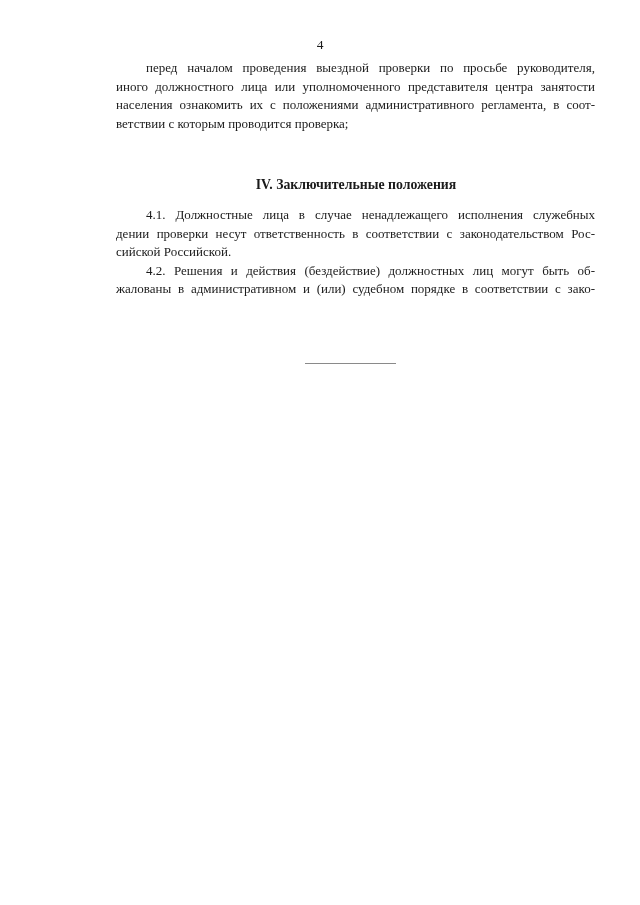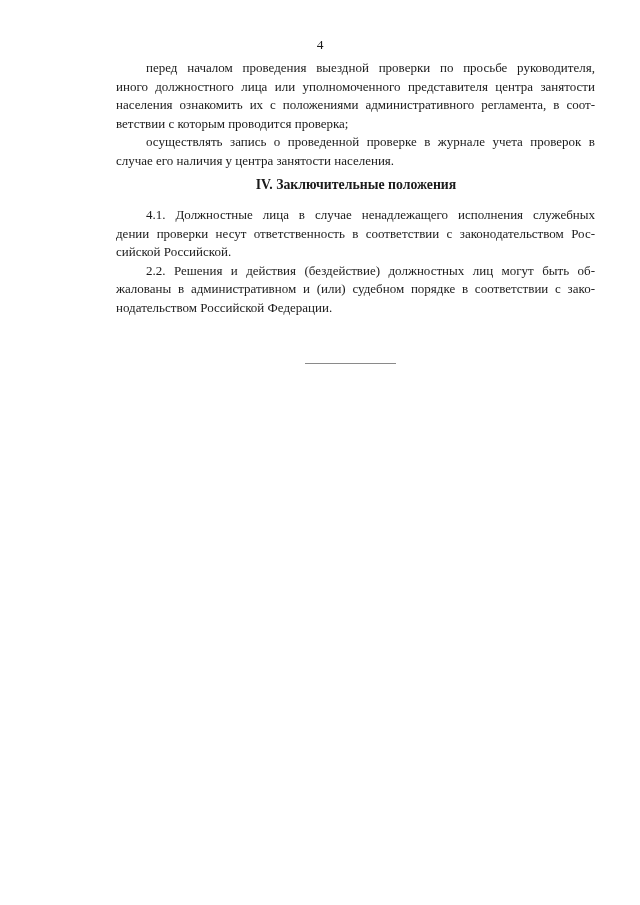--- a/index.html
+++ b/index.html
@@ -77,36 +77,31 @@
 
   <div class="page-number">4</div>
 
   <div class="block" style="top:59px;">
     <div>
       <span class="line indent">перед началом проведения выездной проверки по просьбе руководителя,</span>
       <span class="line">иного должностного лица или уполномоченного представителя центра занятости</span>
       <span class="line">населения ознакомить их с положениями административного регламента, в соот-</span>
       <span class="line last">ветствии с которым проводится проверка;</span>
     </div>
-    <div>
-      <span class="line indent">осуществлять запись о проведенной проверке в журнале учета проверок в</span>
-      <span class="line last">случае его наличия у центра занятости населения.</span>
-    </div>
   </div>
 
   <div class="heading">IV. Заключительные положения</div>
 
   <div class="block" style="top:206px;">
     <div>
       <span class="line indent">4.1. Должностные лица в случае ненадлежащего исполнения служебных</span>
       <span class="line">дении проверки несут ответственность в соответствии с законодательством Рос-</span>
       <span class="line last">сийской Российской.</span>
     </div>
     <div>
-      <span class="line indent">2.2. Решения и действия (бездействие) должностных лиц могут быть об-</span>
+      <span class="line indent">4.2. Решения и действия (бездействие) должностных лиц могут быть об-</span>
       <span class="line">жалованы в административном и (или) судебном порядке в соответствии с зако-</span>
-      <span class="line last">нодательством Российской Федерации.</span>
     </div>
   </div>
 
   <div class="rule"></div>
 
 </div>
 
 </body></html>

